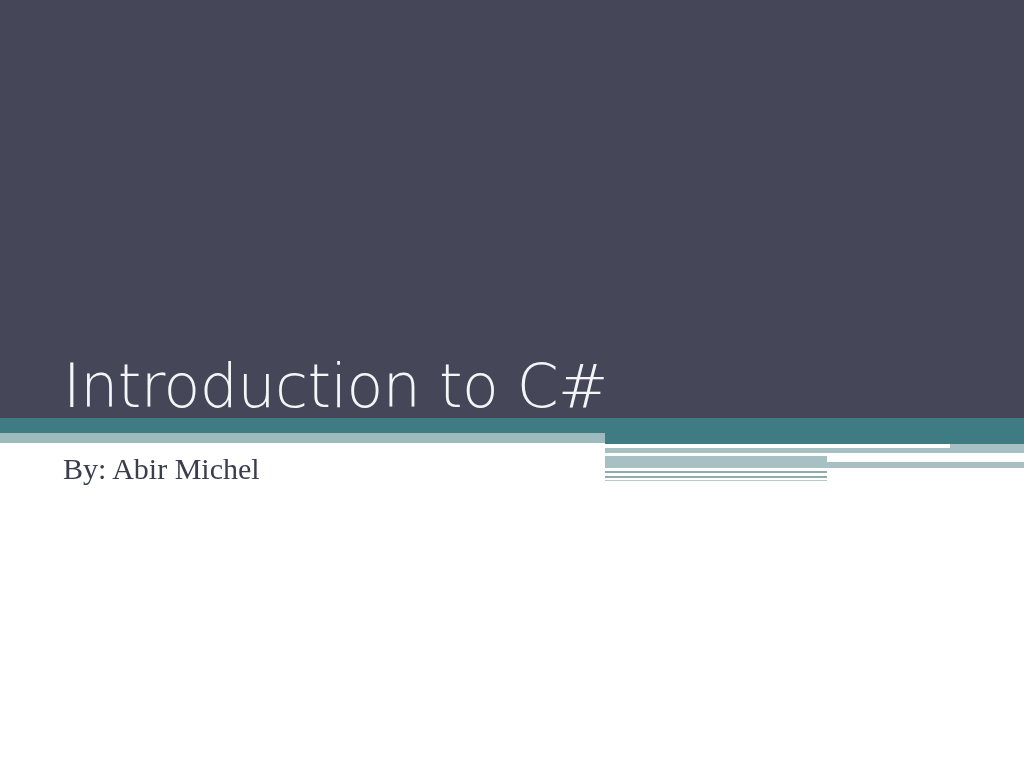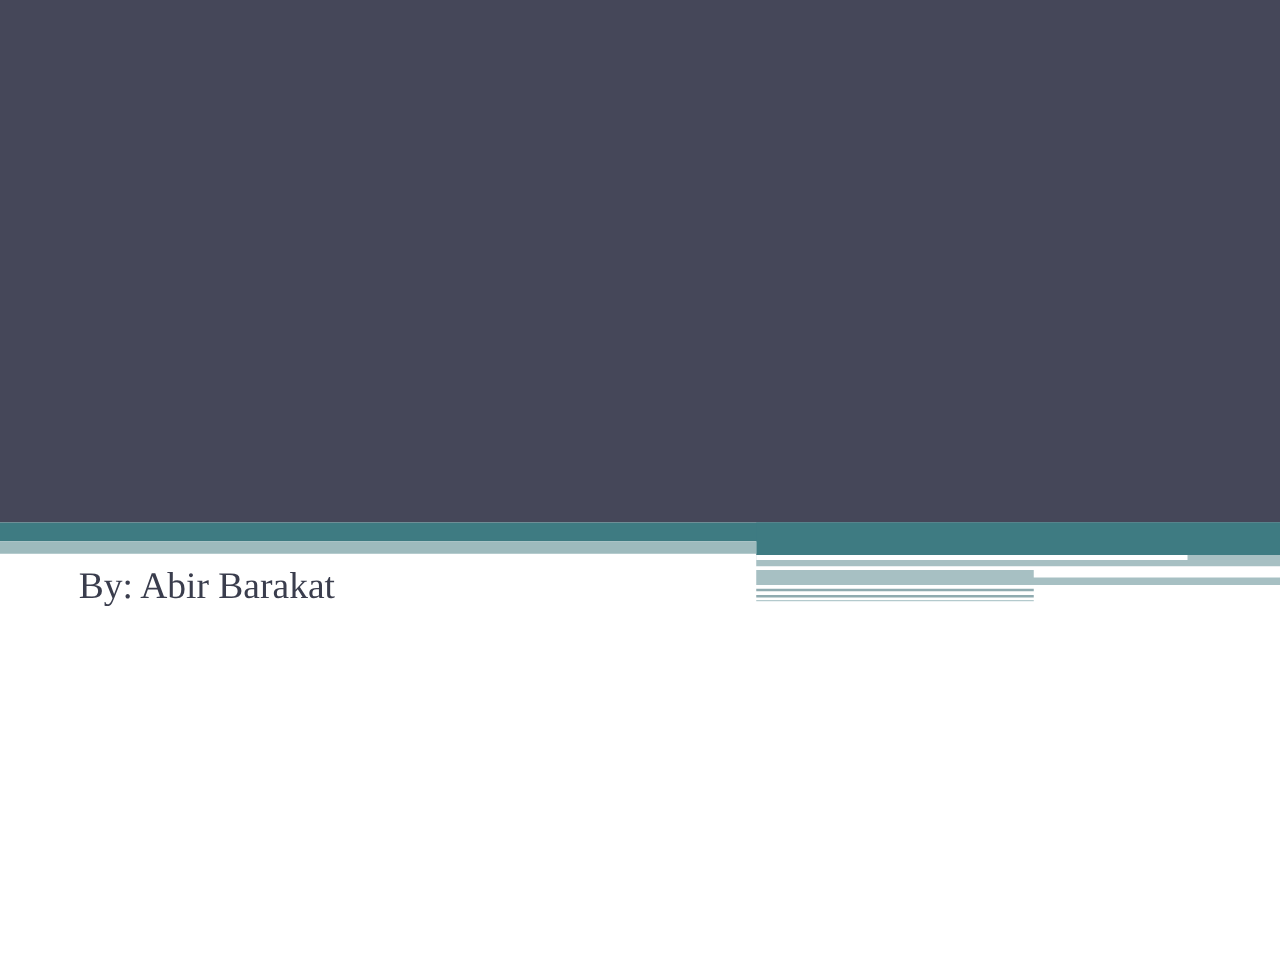--- a/index.html
+++ b/index.html
@@ -111,30 +111,31 @@
     padding-left: 100px;
   }
 </style>
 </head>
 <body>
 
 <div class="slide">
 
   <div class="header-panel"></div>
 
+  <h1 class="slide-title">Introduction to C#</h1>
 
   <div class="band-teal"></div>
   <div class="band-teal-right"></div>
   <div class="band-light-left"></div>
 
   <div class="stripe stripe-a"></div>
   <div class="stripe stripe-b"></div>
   <div class="knock knock-a"></div>
   <div class="knock knock-b"></div>
   <div class="stripe stripe-thin-1"></div>
   <div class="stripe stripe-thin-2"></div>
   <div class="stripe stripe-thin-3"></div>
 
   <div class="subtitle">
-    <span class="subtitle-line">By: Abir Barakat</span>
+    <span class="subtitle-line">By: Abir Michel</span>
   </div>
 
 </div>
 
 </body></html>

